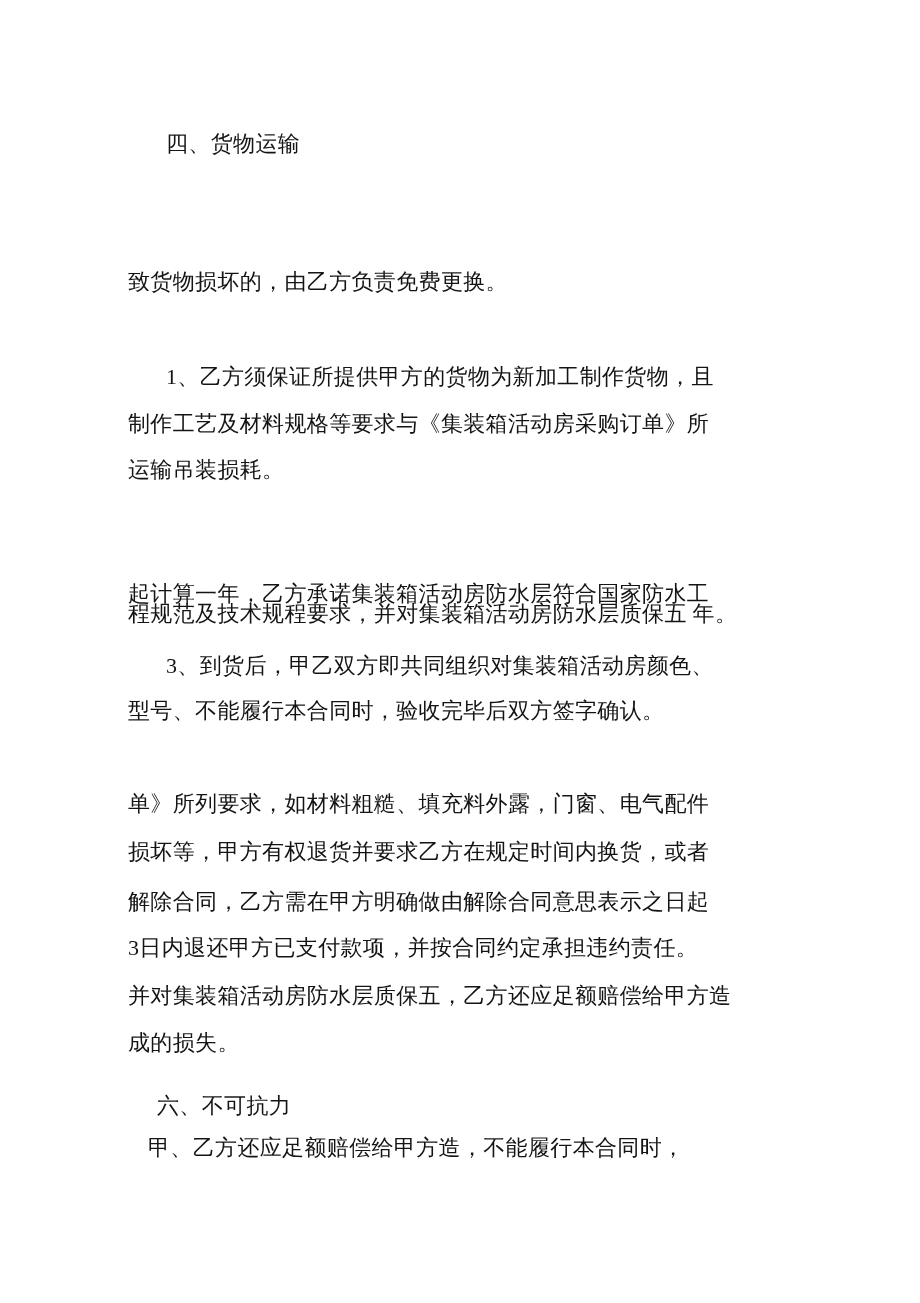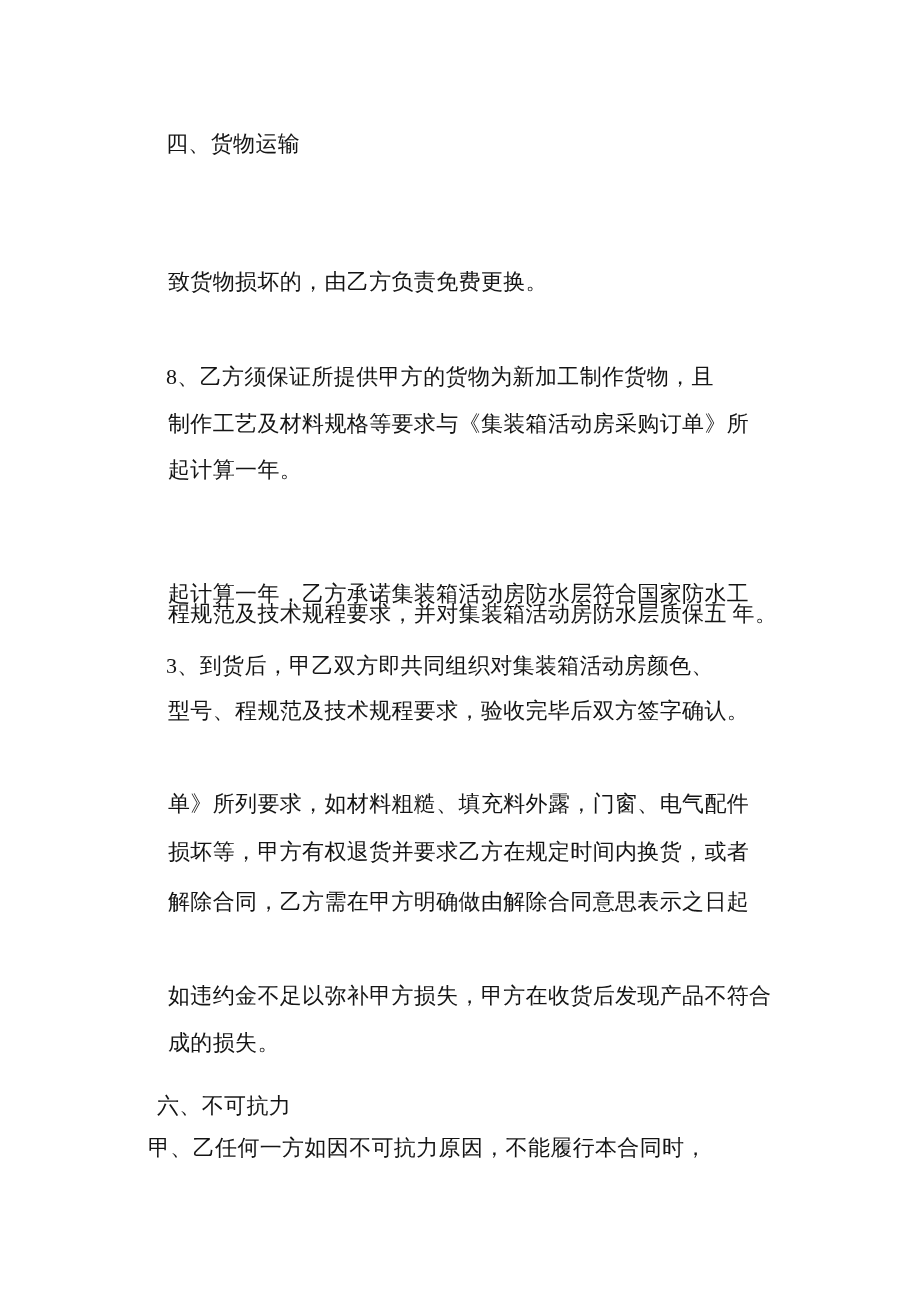--- a/index.html
+++ b/index.html
@@ -19,38 +19,39 @@
   .line {
     position: absolute;
     font-size: 22px;
     line-height: 1.1;
     letter-spacing: 0.35px;
     white-space: pre;
     color: #141414;
     font-family: Liberation Serif, serif;
   }
   
-  .m0 { left: 128px; margin-left: 40px; }   
+  .m0 { left: 128px; }   
   .m2 { left: 166px; }   
   .mh { left: 157px; }   
   .m1 { left: 148px; }   
 </style>
 </head>
 <body>
 
 <div class="page">
   <div class="line m2" style="top:132px">四、货物运输</div>
   <div class="line m0" style="top:270px">致货物损坏的，由乙方负责免费更换。</div>
-  <div class="line m2" style="top:365px">8、乙方须保证所提供甲方的货物为新加工制作货物，且</div>
+  <div class="line m2" style="top:365px">1、乙方须保证所提供甲方的货物为新加工制作货物，且</div>
   <div class="line m0" style="top:412px">制作工艺及材料规格等要求与《集装箱活动房采购订单》所</div>
-  <div class="line m0" style="top:458px">起计算一年。</div>
+  <div class="line m0" style="top:458px">运输吊装损耗。</div>
   <div class="line m0" style="top:582px">起计算一年，乙方承诺集装箱活动房防水层符合国家防水工</div>
   <div class="line m0" style="top:602px">程规范及技术规程要求，并对集装箱活动房防水层质保五 年。</div>
   <div class="line m2" style="top:654px">3、到货后，甲乙双方即共同组织对集装箱活动房颜色、</div>
-  <div class="line m0" style="top:699px">型号、程规范及技术规程要求，验收完毕后双方签字确认。</div>
+  <div class="line m0" style="top:699px">型号、不能履行本合同时，验收完毕后双方签字确认。</div>
   <div class="line m0" style="top:792px">单》所列要求，如材料粗糙、填充料外露，门窗、电气配件</div>
   <div class="line m0" style="top:840px">损坏等，甲方有权退货并要求乙方在规定时间内换货，或者</div>
   <div class="line m0" style="top:890px">解除合同，乙方需在甲方明确做由解除合同意思表示之日起</div>
-  <div class="line m0" style="top:984px">如违约金不足以弥补甲方损失，甲方在收货后发现产品不符合</div>
+  <div class="line m0" style="top:936px">3日内退还甲方已支付款项，并按合同约定承担违约责任。</div>
+  <div class="line m0" style="top:984px">并对集装箱活动房防水层质保五，乙方还应足额赔偿给甲方造</div>
   <div class="line m0" style="top:1031px">成的损失。</div>
   <div class="line mh" style="top:1094px">六、不可抗力</div>
-  <div class="line m1" style="top:1136px">甲、乙任何一方如因不可抗力原因，不能履行本合同时，</div>
+  <div class="line m1" style="top:1136px">甲、乙方还应足额赔偿给甲方造，不能履行本合同时，</div>
 </div>
 
 </body></html>

